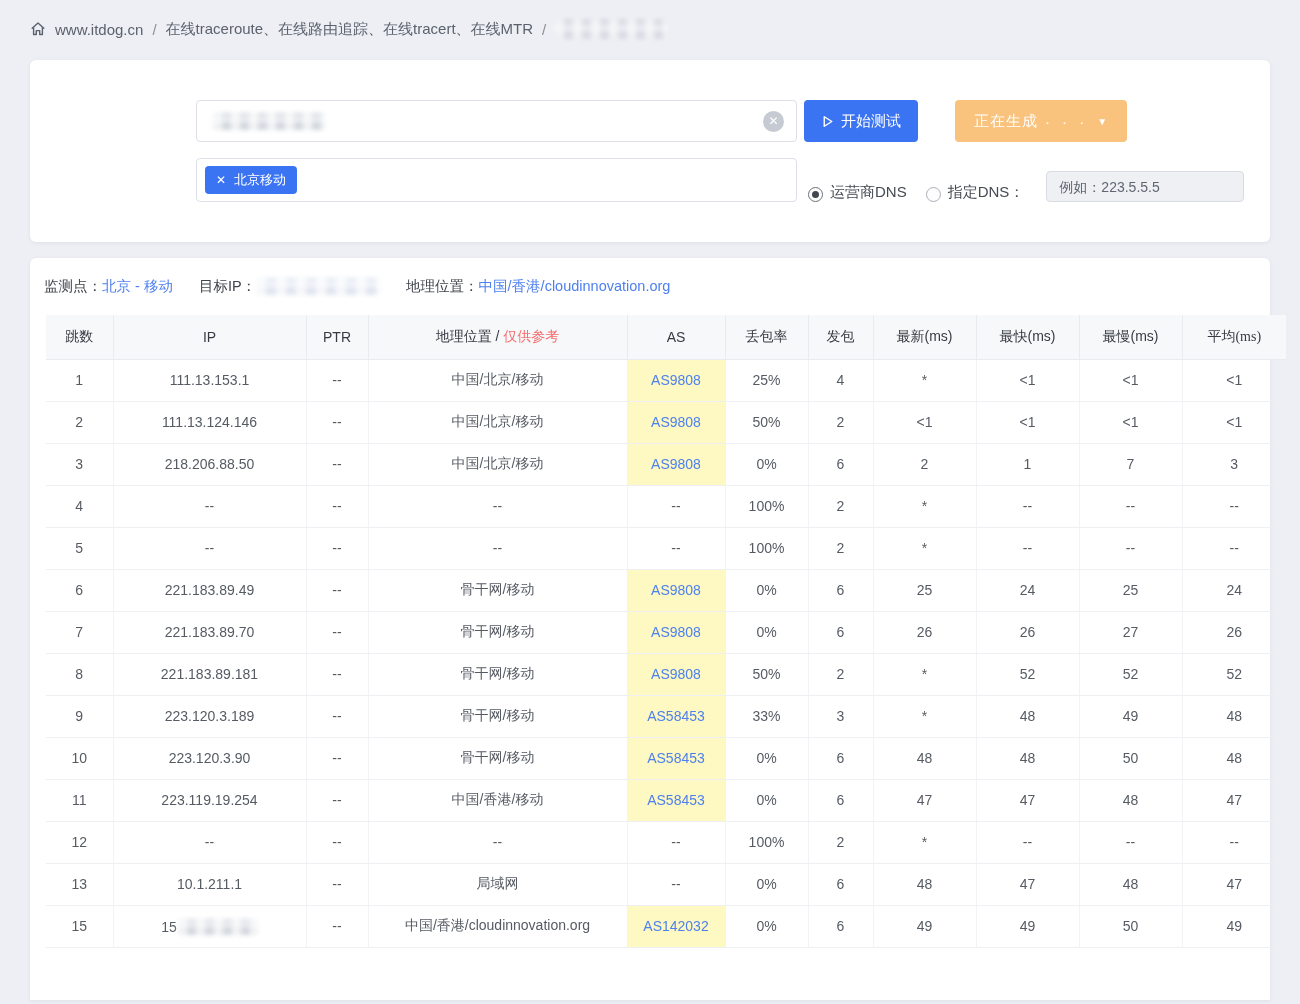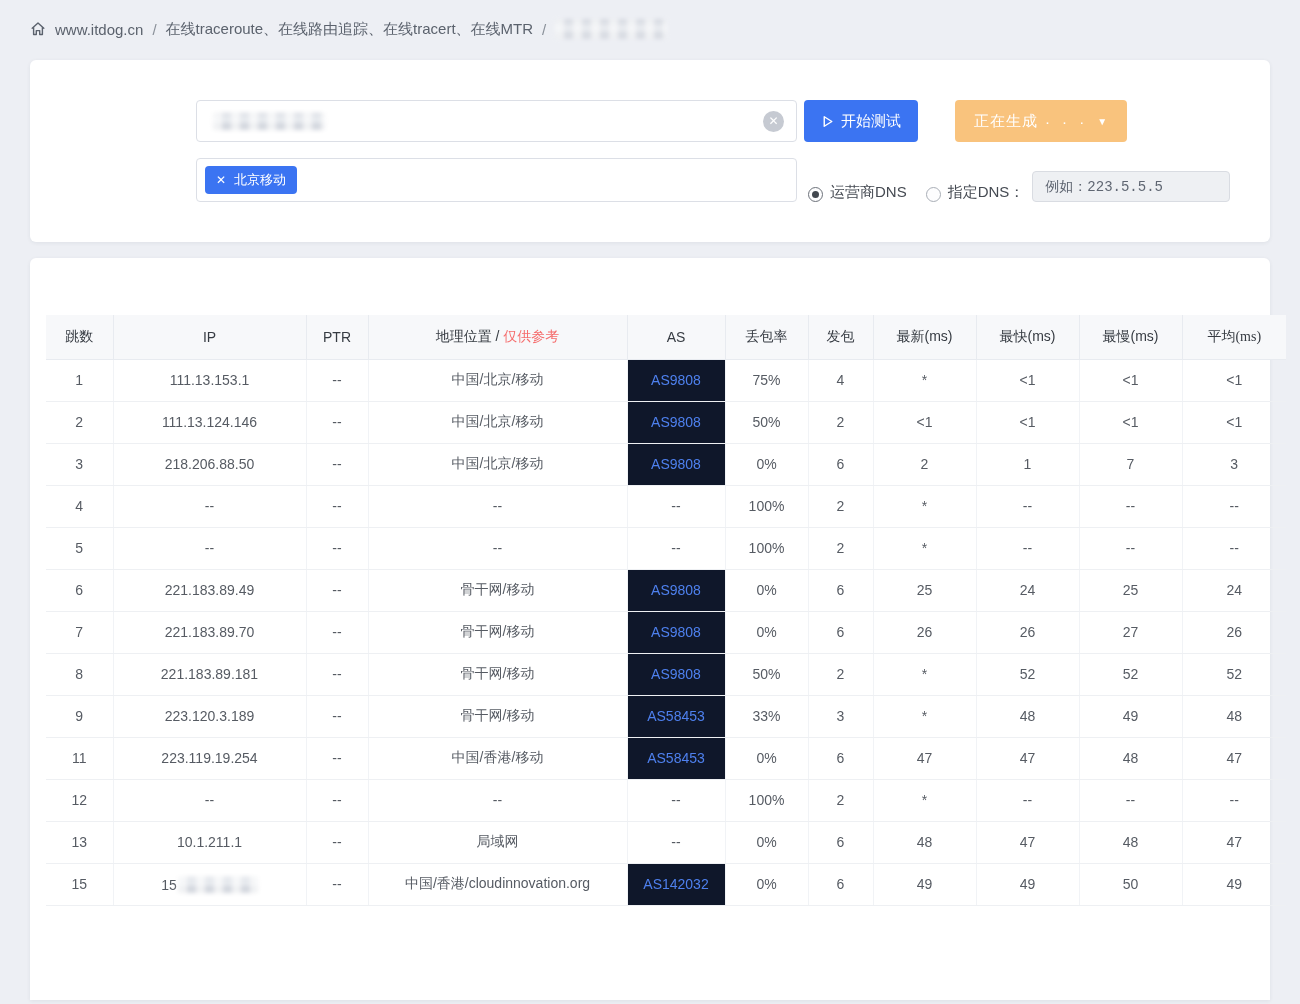--- a/index.html
+++ b/index.html
@@ -59,23 +59,23 @@
     position:absolute; left:778px; top:98px; height:44px;
     display:flex; align-items:flex-end; font-size:15px; color:#454a52;
   }
   .radio { width:15px; height:15px; border-radius:50%; border:1px solid #a9aeb6;
     background:#fdfdfe; display:inline-flex; align-items:center; justify-content:center;
     margin-right:7px; cursor:pointer; }
   .radio.checked { border-color:#6d727a; }
   .radio.checked::after { content:""; width:7px; height:7px; border-radius:50%; background:#42474f; }
   .dns-gap { width:19px; }
   .dns-input {
-    margin-left:8px; width:198px; height:31px; background:#eef0f3;
+    margin-left:22px; width:198px; height:31px; background:#eef0f3;
     border:1px solid #d9dce2; border-radius:4px; padding:0 12px;
-    font-size:14px; font-family:Liberation Mono, monospace; color:#5f6672;
+    font-size:14px; font-family:Liberation Sans, sans-serif; color:#5f6672;
   }
   .dns-input::placeholder { color:#5f6672; opacity:1; }
   
   .info-line {
     position:absolute; left:14px; top:19px; font-size:14.5px; color:#40454c;
     display:flex; align-items:center;
   }
   .info-line .blue { color:#4e80ee; }
   .info-line .gap { width:26px; }
   
@@ -89,21 +89,21 @@
     border-right:1px solid #e8ebf0; border-bottom:1px solid #e8ebf0;
   }
   .trace thead th:last-child { border-right:none;font-family:Liberation Serif, serif; }
   .trace th .note { color:#f56c6c;text-align:right; }
   .trace tbody td {
     height:42px; color:#565b63;
     border-right:1px solid #f1f3f6; border-bottom:1px solid #eef0f3;
     white-space:nowrap; overflow:hidden;
   }
   .trace tbody td:last-child { border-right:none; }
-  .trace td.as-cell { background:#0f172a; }
+  .trace td.as-cell { background:#fef9c3; }
   .as-link { color:#4e80ee; cursor:pointer; }
   
   .masked-block {
     display:inline-block; vertical-align:middle; border-radius:2px;
     background:
       repeating-linear-gradient(90deg, rgba(255,255,255,.65) 0 9px, rgba(255,255,255,0) 9px 18px),
       repeating-linear-gradient(0deg, #d3d7de 0 7px, #e7eaef 7px 15px);
     filter: blur(2px);
   }
   .mask-breadcrumb { width:112px; height:20px; opacity:.8; }
@@ -164,20 +164,30 @@
     <span class="radio checked"></span>
     <span>运营商DNS</span>
     <span class="dns-gap"></span>
     <span class="radio"></span>
     <span>指定DNS：</span>
     <input class="dns-input" placeholder="例如：223.5.5.5" style="">
   </div>
 </div>
 
 <div class="card" id="card-result">
+  <div class="info-line">
+    <span>监测点：</span>
+    <span class="blue">北京 - 移动</span>
+    <span class="gap"></span>
+    <span>目标IP：</span>
+    <span class="masked-block mask-target"></span>
+    <span class="gap"></span>
+    <span>地理位置：</span>
+    <span class="blue">中国/香港/cloudinnovation.org</span>
+  </div>
 
   <table class="trace">
     <colgroup>
       <col style="width:67px">
         <col style="width:193px">
         <col style="width:62px">
         <col style="width:259px">
       <col style="width:98px">
         <col style="width:83px">
         <col style="width:65px">
@@ -201,21 +211,21 @@
         <th>平均(ms)</th>
       </tr>
     </thead>
     <tbody>
         <tr>
           <td>1</td>
           <td>111.13.153.1</td>
           <td>--</td>
           <td>中国/北京/移动</td>
           <td class="as-cell"><span class="as-link">AS9808</span></td>
-          <td>75%</td>
+          <td>25%</td>
           <td>4</td>
           <td>*</td>
           <td>&lt;1</td>
           <td>&lt;1</td>
           <td>&lt;1</td>
         </tr>
         <tr>
           <td>2</td>
           <td>111.13.124.146</td>
           <td>--</td>
@@ -313,20 +323,33 @@
           <td>骨干网/移动</td>
           <td class="as-cell"><span class="as-link">AS58453</span></td>
           <td>33%</td>
           <td>3</td>
           <td>*</td>
           <td>48</td>
           <td>49</td>
           <td>48</td>
         </tr>
         <tr>
+          <td>10</td>
+          <td>223.120.3.90</td>
+          <td>--</td>
+          <td>骨干网/移动</td>
+          <td class="as-cell"><span class="as-link">AS58453</span></td>
+          <td>0%</td>
+          <td>6</td>
+          <td>48</td>
+          <td>48</td>
+          <td>50</td>
+          <td>48</td>
+        </tr>
+        <tr>
           <td>11</td>
           <td>223.119.19.254</td>
           <td>--</td>
           <td>中国/香港/移动</td>
           <td class="as-cell"><span class="as-link">AS58453</span></td>
           <td>0%</td>
           <td>6</td>
           <td>47</td>
           <td>47</td>
           <td>48</td>

